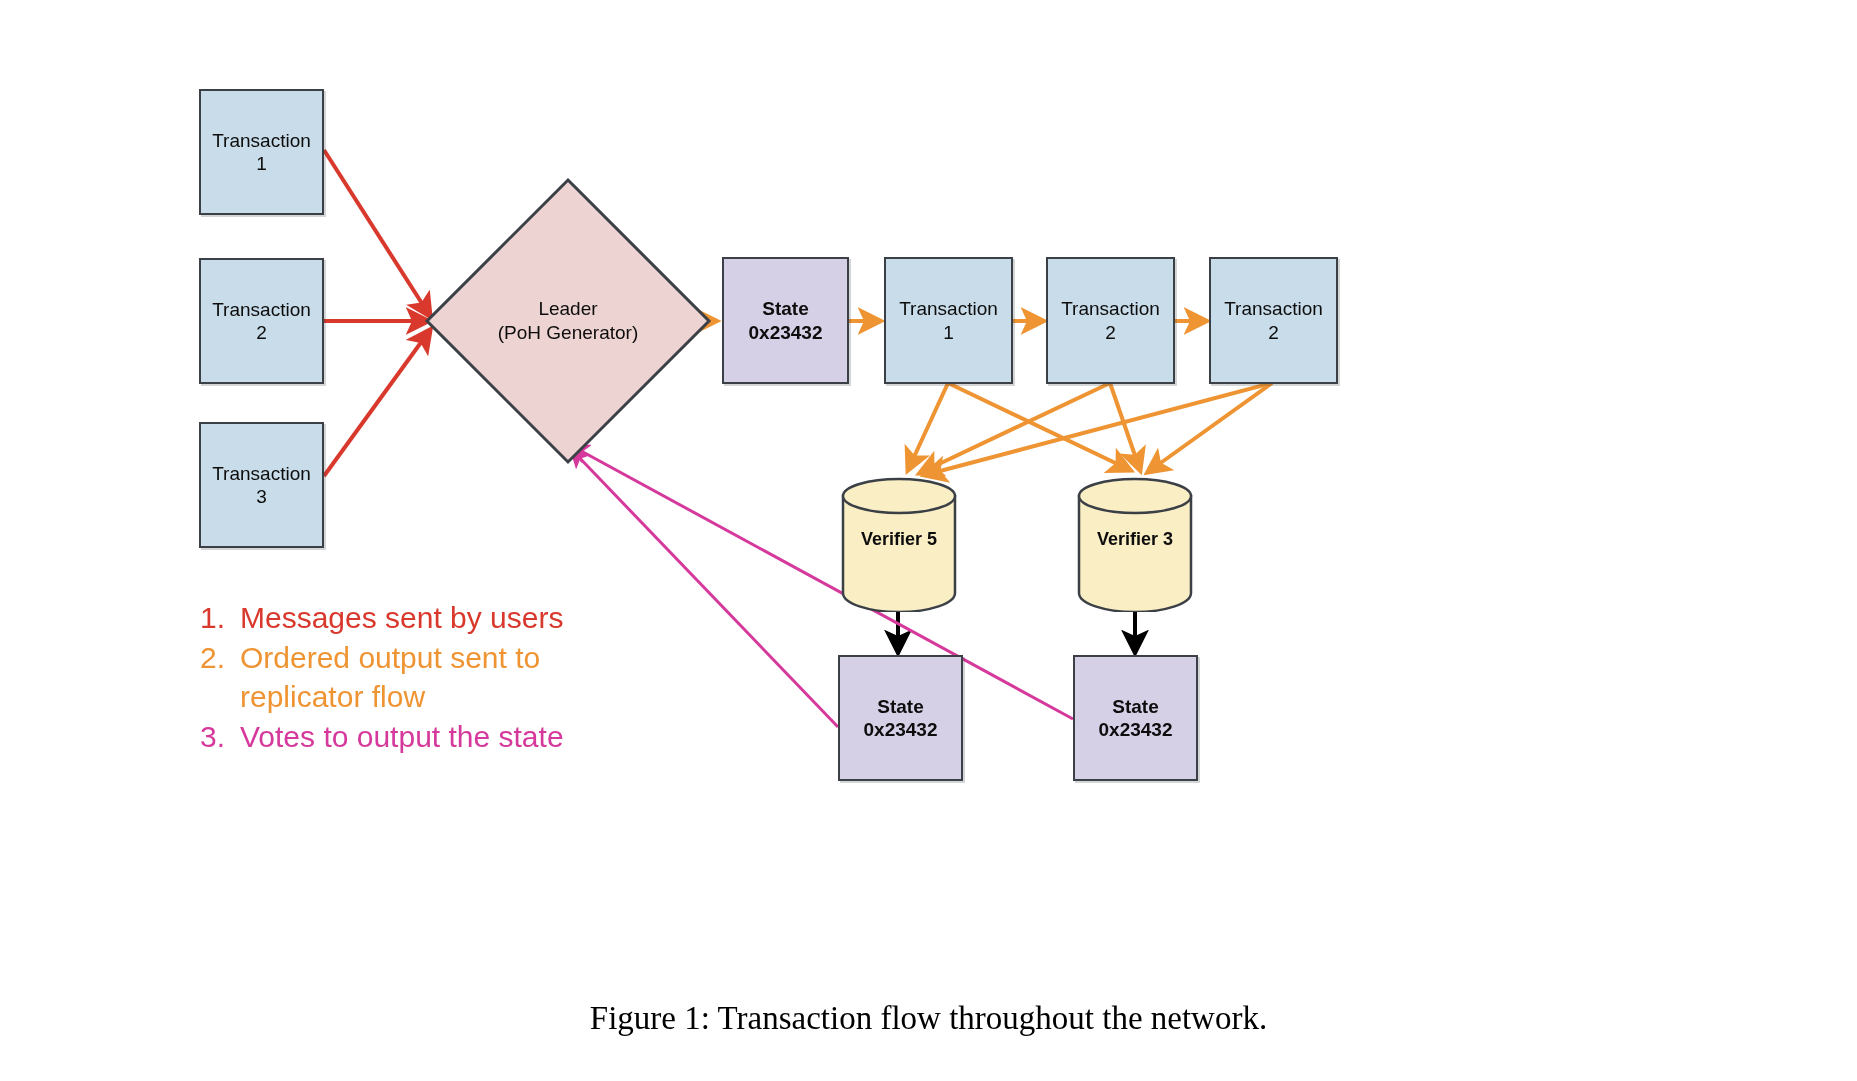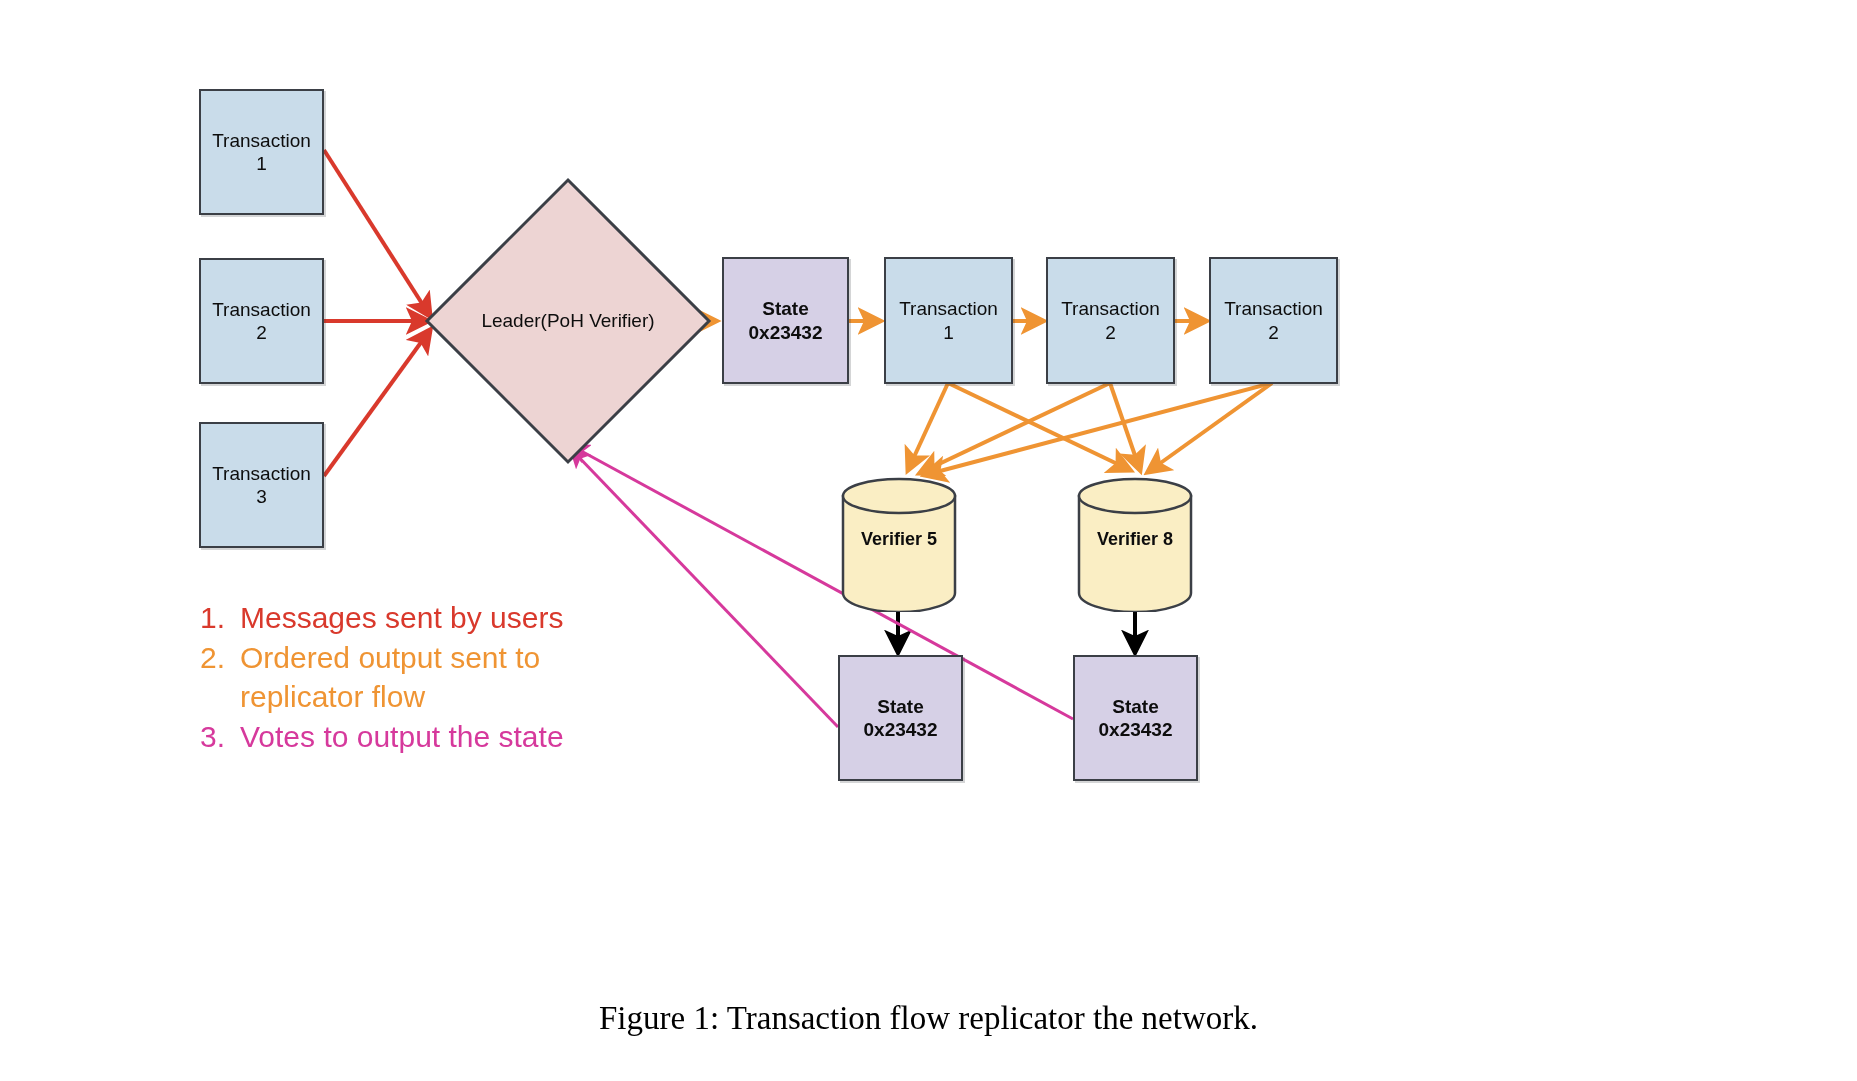--- a/index.html
+++ b/index.html
@@ -56,20 +56,21 @@
   .diamond-shape {
     position: absolute;
     left: 0; top: 0;
     width: 100%; height: 100%;
   }
   .diamond-text {
     position: absolute;
     left: 0; top: 0;
     width: 100%; height: 100%;
     display: flex;
+    flex-direction: column;
     align-items: center;
     justify-content: center;
     font-size: 19px;
     color: #0d0d0d;
     line-height: 1.25;
   }
   .cyl-wrap {
     position: absolute;
     width: 116px;
     height: 135px;
@@ -188,21 +189,21 @@
     <span class="l1">Transaction</span>
     <span class="l2">3</span>
   </div>
 
   <div class="diamond-wrap" style="left:423px; top:176px;">
     <svg class="diamond-shape" viewBox="0 0 290 290">
       <polygon points="145,4 286,145 145,286 4,145" fill="#edd4d3" stroke="#3b3f46" stroke-width="3"></polygon>
     </svg>
     <div class="diamond-text">
       <span class="l1">Leader</span>
-      <span class="l2">(PoH Verifier)</span>
+      <span class="l2">(PoH Generator)</span>
     </div>
   </div>
 
   <div class="node box box-purple state-label" style="left:722px; top:257px; width:127px; height:127px;">
     <span class="l1">State</span>
     <span class="l2">0x23432</span>
   </div>
 
   <div class="node box box-blue tx-label" style="left:884px; top:257px; width:129px; height:127px;">
     <span class="l1">Transaction</span>
@@ -225,21 +226,21 @@
       <ellipse cx="58" cy="19" rx="56" ry="17" fill="#faeec4" stroke="#3b3f46" stroke-width="2.5"></ellipse>
     </svg>
     <div class="cyl-text">Verifier 5</div>
   </div>
 
   <div class="cyl-wrap" style="left:1077px; top:477px;">
     <svg class="cyl-svg" viewBox="0 0 116 135">
       <path d="M2,19 L2,116 A56,19 0 0 0 114,116 L114,19 Z" fill="#faeec4" stroke="#3b3f46" stroke-width="2.5"></path>
       <ellipse cx="58" cy="19" rx="56" ry="17" fill="#faeec4" stroke="#3b3f46" stroke-width="2.5"></ellipse>
     </svg>
-    <div class="cyl-text">Verifier 8</div>
+    <div class="cyl-text">Verifier 3</div>
   </div>
 
   <div class="node box box-purple state-label" style="left:838px; top:655px; width:125px; height:126px;">
     <span class="l1">State</span>
     <span class="l2">0x23432</span>
   </div>
 
   <div class="node box box-purple state-label" style="left:1073px; top:655px; width:125px; height:126px;">
     <span class="l1">State</span>
     <span class="l2">0x23432</span>
@@ -254,15 +255,15 @@
       <span class="legend-num">2.</span>
       <span class="legend-txt">Ordered output sent to</span>
     </div>
     <div class="legend-cont lg-2">replicator flow</div>
     <div class="legend-row lg-3">
       <span class="legend-num">3.</span>
       <span class="legend-txt">Votes to output the state</span>
     </div>
   </div>
 
-  <div class="caption">Figure 1: Transaction flow replicator the network.</div>
+  <div class="caption">Figure 1: Transaction flow throughout the network.</div>
 
 </div>
 
 </body></html>

